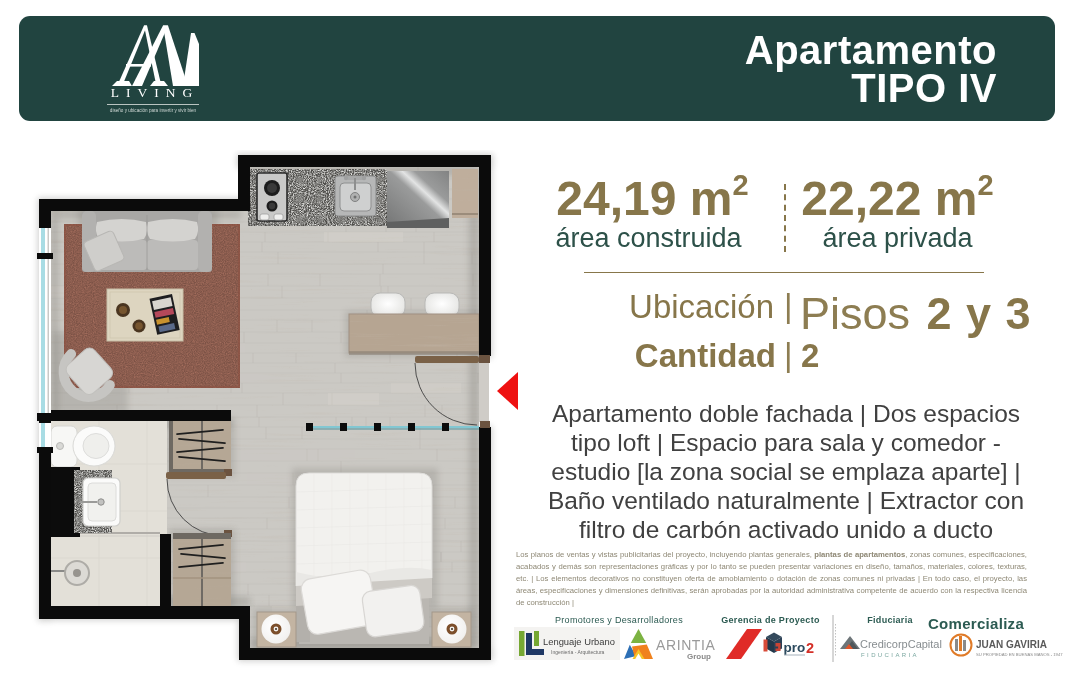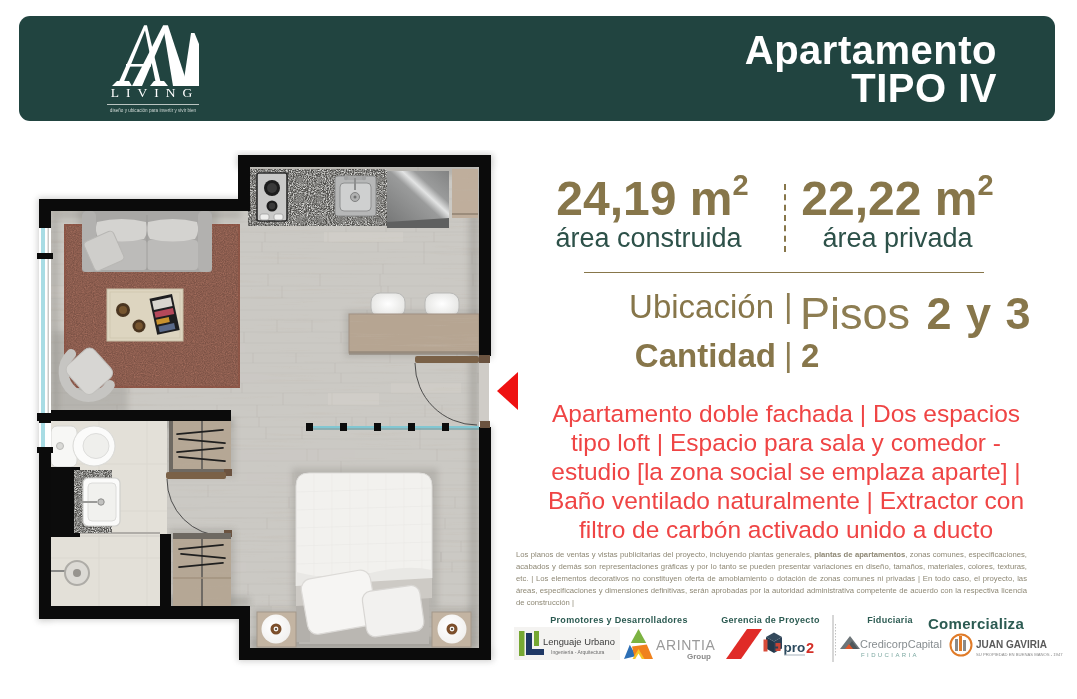--- a/index.html
+++ b/index.html
@@ -656,25 +656,25 @@
 
 <div class="abs" style="left:584px;top:272px;width:400px;border-top:1.6px solid #87764a;"></div>
 
 <div class="abs" style="left:474px;top:288px;width:300px;text-align:right;font-size:33px;color:#87764a;font-weight:normal;">Ubicación</div>
 <div class="abs" style="left:784px;top:287px;font-size:33px;color:#8d7d52;font-weight:300;">|</div>
 <div class="abs" style="left:800px;top:288px;font-size:45px;color:#8d7d52;">Pisos <b style="color:#87764a;letter-spacing:1px;margin-left:4px;">2 y 3</b></div>
 <div class="abs" style="left:476px;top:337px;width:300px;text-align:right;font-size:33px;color:#87764a;font-weight:bold;">Cantidad</div>
 <div class="abs" style="left:784px;top:336px;font-size:33px;color:#8d7d52;font-weight:300;">|</div>
 <div class="abs" style="left:801px;top:337px;font-size:33px;color:#87764a;font-weight:bold;">2</div>
 
-<div class="abs" style="left:530px;top:399px;width:512px;text-align:center;color:#ef4444;font-size:24.5px;line-height:29px;">Apartamento doble fachada | Dos espacios<br>tipo loft | Espacio para sala y comedor -<br>estudio [la zona social se emplaza aparte] |<br>Baño ventilado naturalmente | Extractor con<br>filtro de carbón activado unido a ducto</div>
+<div class="abs" style="left:530px;top:399px;width:512px;text-align:center;color:#404040;font-size:24.5px;line-height:29px;">Apartamento doble fachada | Dos espacios<br>tipo loft | Espacio para sala y comedor -<br>estudio [la zona social se emplaza aparte] |<br>Baño ventilado naturalmente | Extractor con<br>filtro de carbón activado unido a ducto</div>
 
 <div class="abs" style="left:516px;top:549px;width:511px;color:#8e8875;font-size:7.7px;line-height:12.05px;text-align:justify;">Los planos de ventas y vistas publicitarias del proyecto, incluyendo plantas generales, <b>plantas de apartamentos</b>, zonas comunes, especificaciones, acabados y demás son representaciones gráficas y por lo tanto se pueden presentar variaciones en diseño, tamaños, materiales, colores, texturas, etc. | Los elementos decorativos no constituyen oferta de amoblamiento o dotación de zonas comunes ni privadas | En todo caso, el proyecto, las áreas, especificaciones y dimensiones definitivas, serán aprobadas por la autoridad administrativa competente de acuerdo con la respectiva licencia de construcción |</div>
 
-<div class="abs" style="left:519px;top:615px;width:200px;text-align:center;color:#2c5b52;font-weight:bold;font-size:9px;letter-spacing:0.3px;">Promotores y Desarrolladores</div>
+<div class="abs" style="left:519px;top:615px;width:200px;text-align:center;color:#2c5b52;font-weight:normal;font-size:9px;letter-spacing:0.3px;">Promotores y Desarrolladores</div>
 <div class="abs" style="left:690px;top:615px;width:161px;text-align:center;color:#2c5b52;font-weight:bold;font-size:9px;letter-spacing:0.3px;">Gerencia de Proyecto</div>
 <div class="abs" style="left:845px;top:615px;width:90px;text-align:center;color:#2c5b52;font-weight:bold;font-size:9px;letter-spacing:0.3px;">Fiduciaria</div>
 <div class="abs" style="left:924px;top:615px;width:104px;text-align:center;color:#2c5b52;font-weight:bold;font-size:15px;letter-spacing:0.3px;">Comercializa</div>
 
 <svg class="abs" width="567" height="50" viewBox="510 612 567 50" style="left:510px;top:612px">
 
   <g>
     <rect x="514" y="627" width="106" height="33" fill="#f4f3f1"></rect>
     <rect x="519" y="631" width="5.5" height="25" fill="#76a832"></rect>
     <rect x="534" y="631" width="5" height="15" fill="#76a832"></rect>

